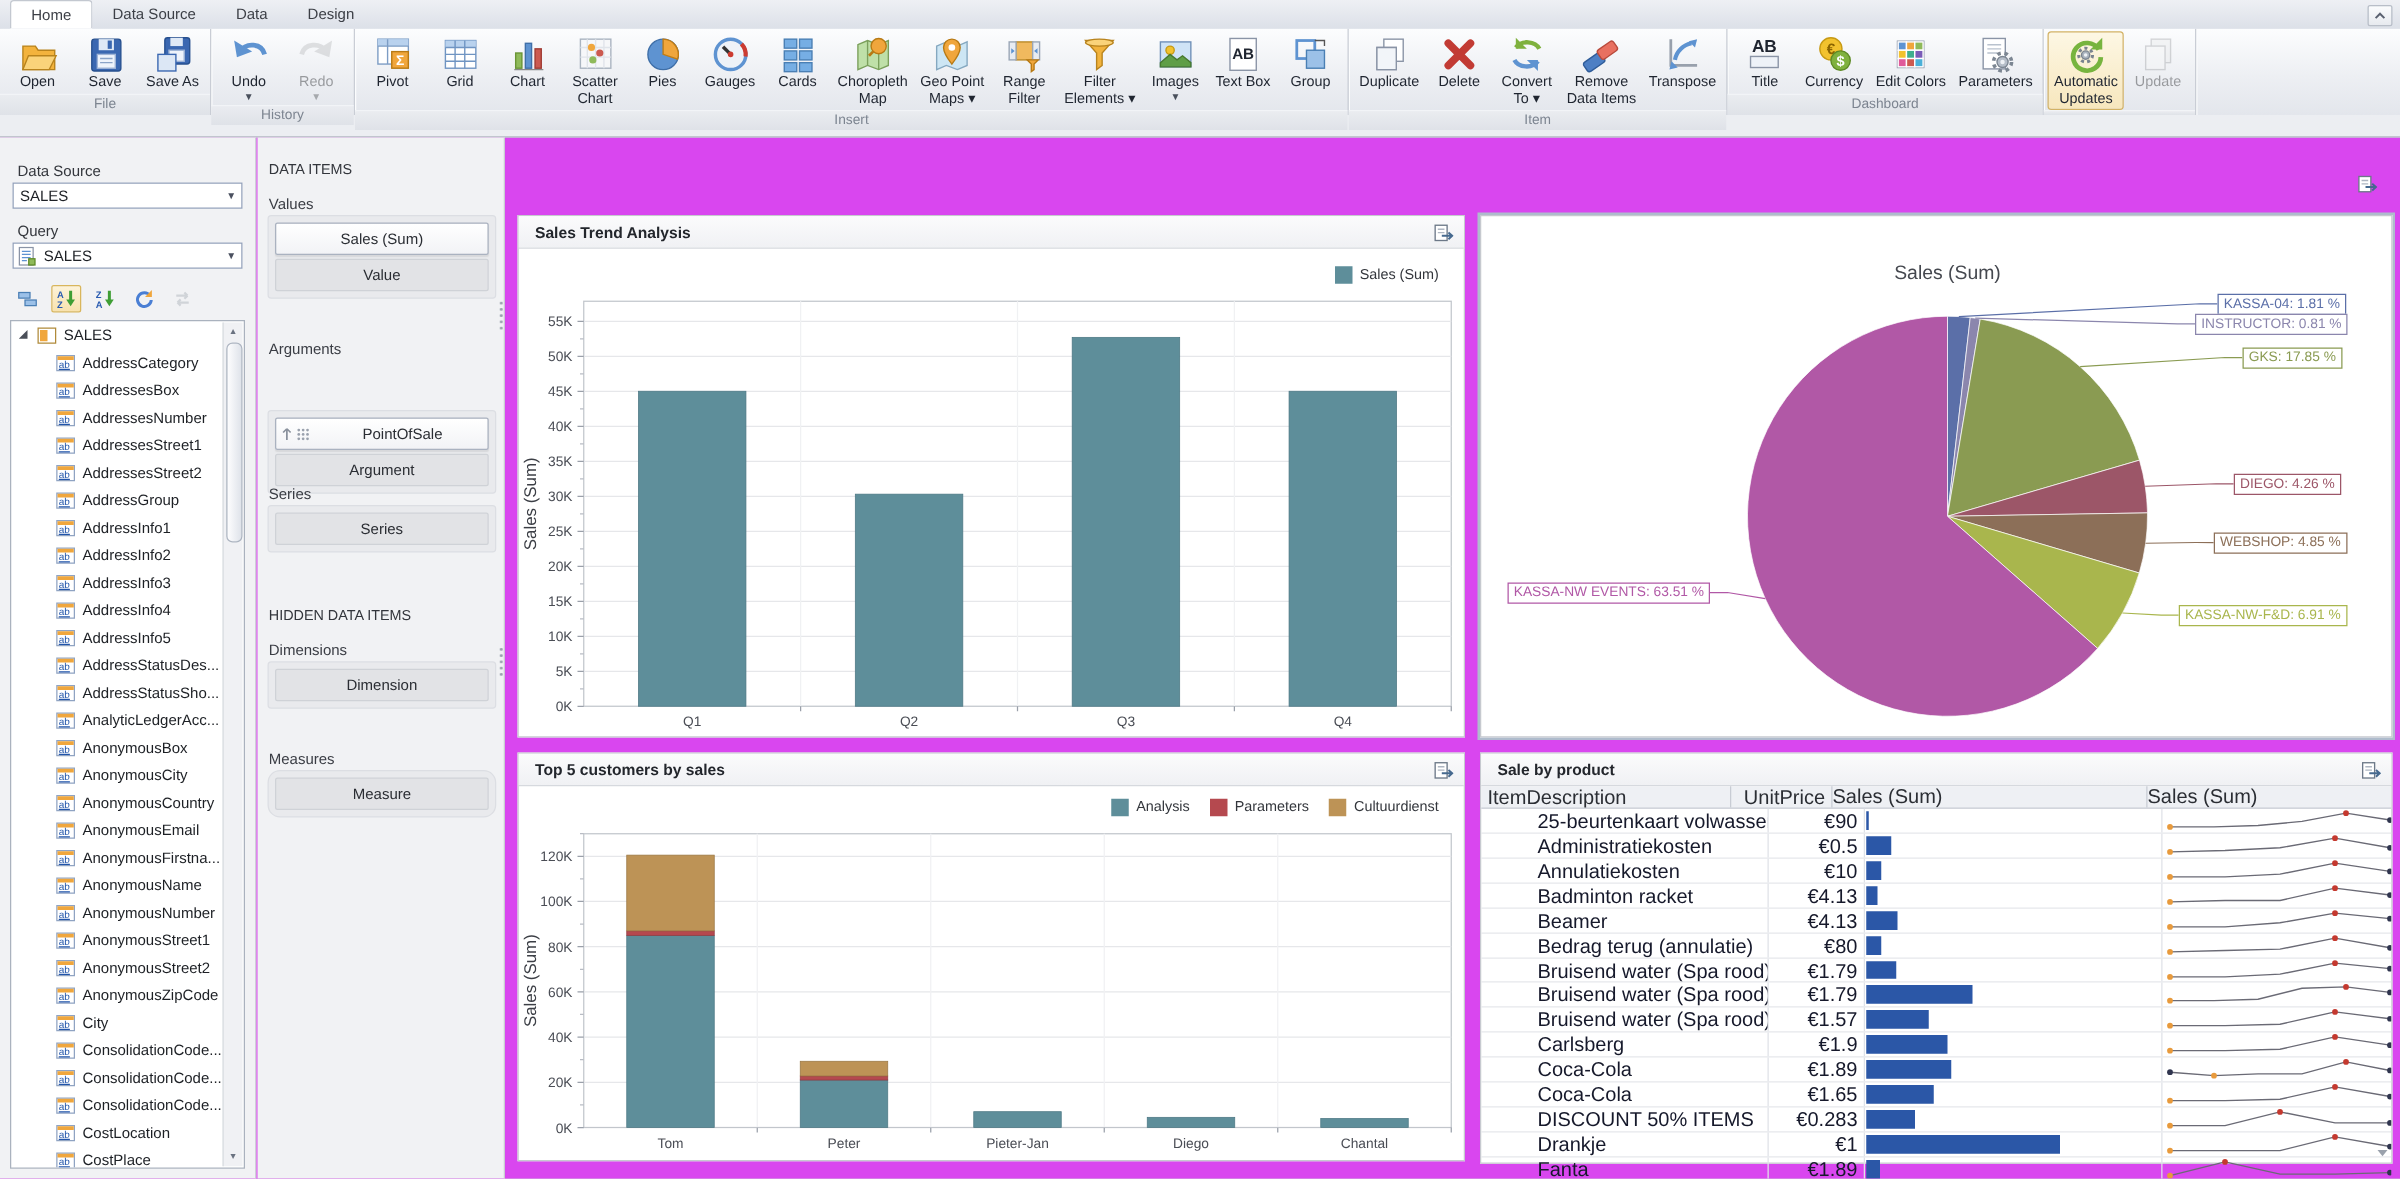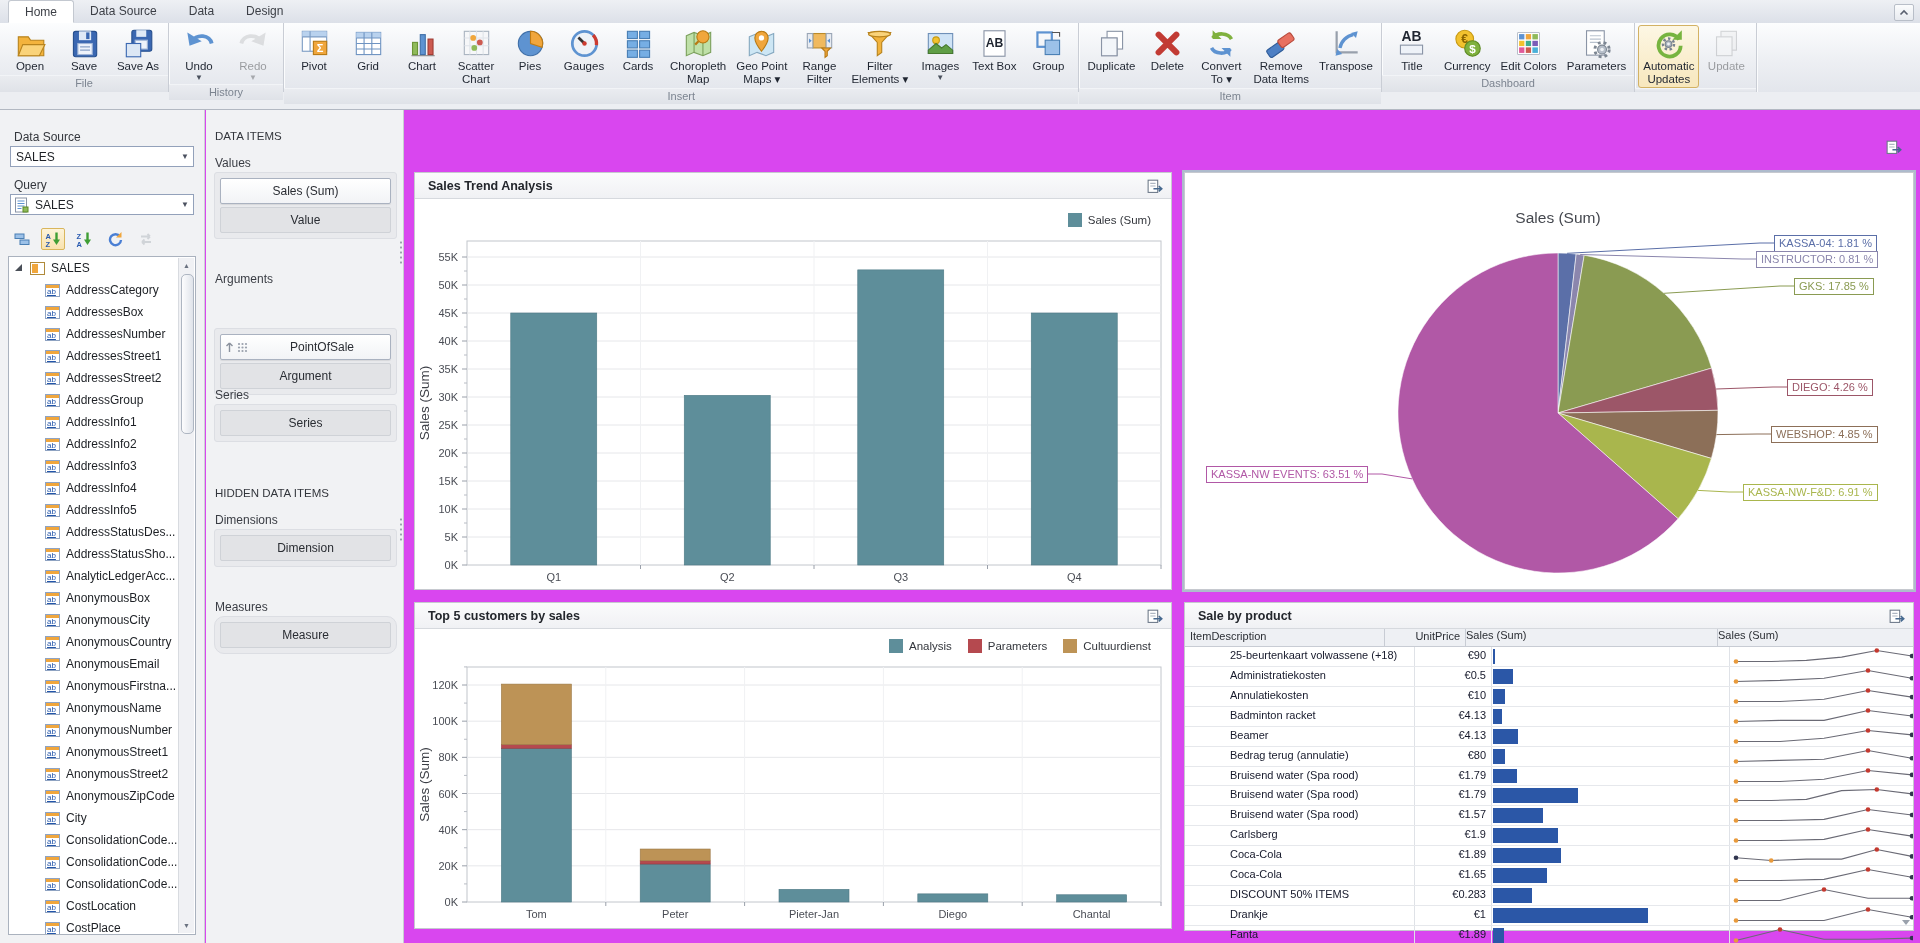--- a/index.html
+++ b/index.html
@@ -75,21 +75,21 @@
   .phead{height:26px;background:linear-gradient(#fbfbfc,#f0f1f4);border-bottom:1px solid #d6d9de;display:flex;align-items:center;box-sizing:border-box;}
   .ptitle{flex:1;padding-left:13px;font-size:12.5px;font-weight:bold;color:#23262c;}
   .pexport{width:17px;height:17px;margin-right:8px;flex:0 0 auto;}
   .pexport svg,.dash-export svg{width:100%;height:100%;}
   .legend{position:absolute;display:flex;gap:16px;align-items:center;font-size:11.5px;color:#33363c;}
   .litem{display:flex;align-items:center;gap:6px;}
   .lsw{width:14px;height:14px;}
   .callout{position:absolute;background:#fff;font-size:11px;padding:0 4px;line-height:15px;white-space:nowrap;}
 
   
-  .gtable{position:absolute;left:0;top:26px;right:0;bottom:0;font-size:11px;}
+  .gtable{position:absolute;left:0;top:26px;right:0;bottom:0;font-size:16px;}
   .ghead{display:flex;height:17px;background:#eef0f4;border-bottom:1px solid #c8ccd4;color:#2b2e34;}
   .ghead .gc{border-right:1px solid #c8ccd4;box-sizing:border-box;padding:1px 5px 0;white-space:nowrap;overflow:hidden;}
   .trow{display:flex;height:18.93px;border-bottom:1px solid #e6e8ec;padding-left:40px;}
   .trow .gc{border-right:1px solid #dfe2e7;box-sizing:border-box;padding:2px 5px 0;white-space:nowrap;overflow:hidden;color:#16192b;}
   .gc.c0{width:200px;}
   .gc.c1{width:81px;text-align:right;}
   .gc.c2{width:252px;position:relative;padding:0;}
   .gc.c3{width:193px;border-right:none;position:relative;padding:0;}
   .tbar{position:absolute;left:1px;top:2px;bottom:2px;background:#2b57a7;}
   .scrollhint{position:absolute;right:3px;bottom:5px;width:0;height:0;border-left:4px solid transparent;border-right:4px solid transparent;border-top:5px solid #9aa1ac;}

